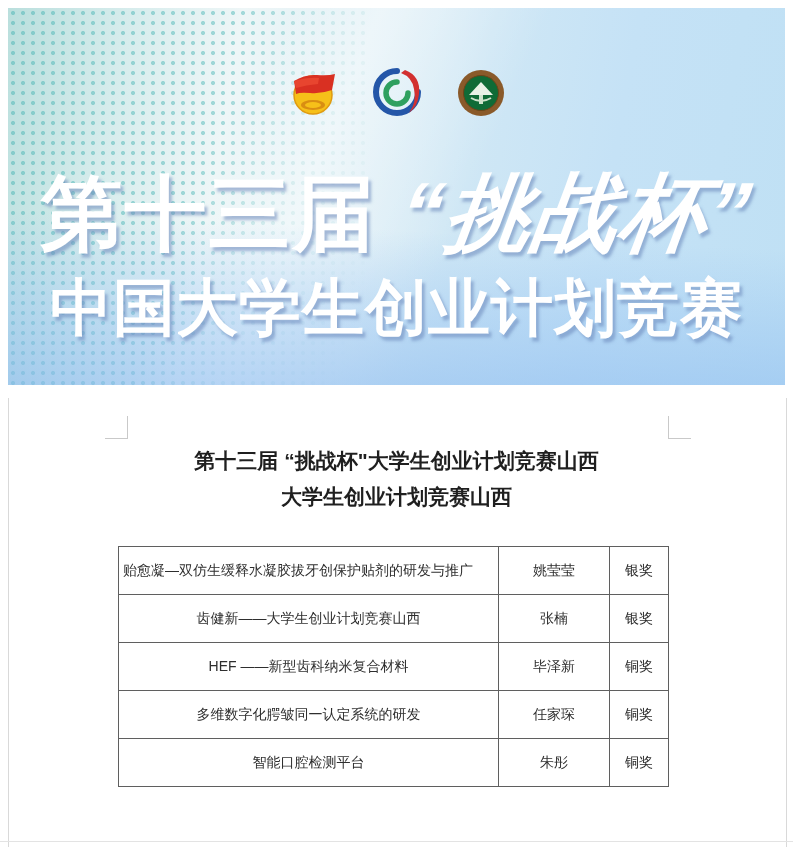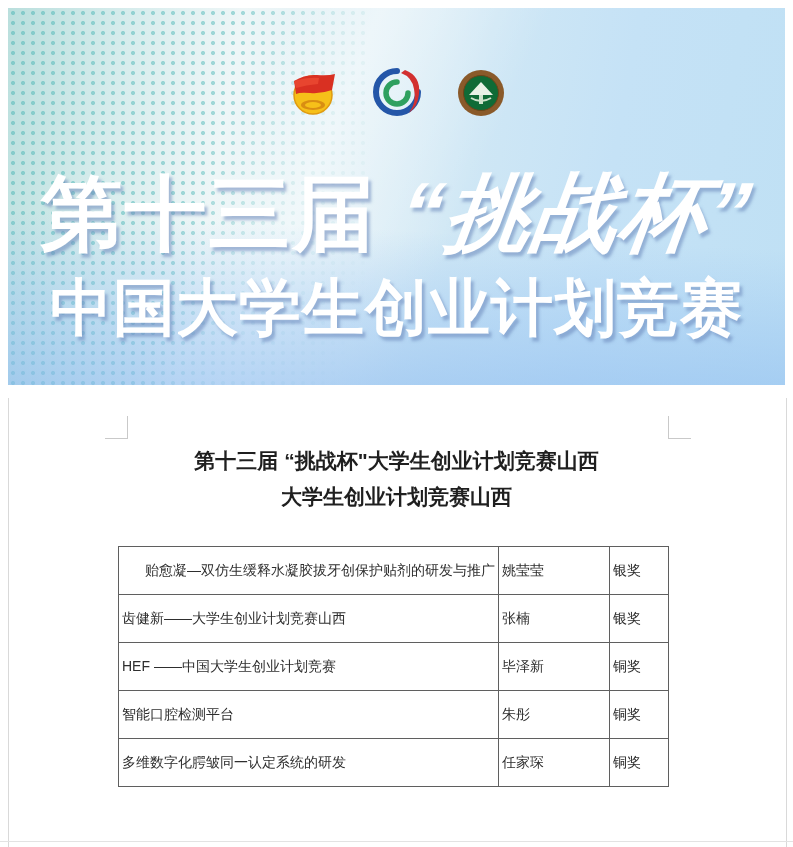--- a/index.html
+++ b/index.html
@@ -51,27 +51,27 @@
     position:absolute;left:0;top:443px;width:793px;text-align:center;
     color:#1f1f1f;font-weight:bold;font-size:21px;line-height:36px;
   }
   
   .award-table{
     position:absolute;left:118px;top:546px;width:550px;
     border-collapse:collapse;table-layout:fixed;
     font-size:14px;color:#2e2e2e;
   }
   .award-table td{
-    border:1px solid #5f5f5f;height:47px;text-align:left;vertical-align:middle;
+    border:1px solid #5f5f5f;height:47px;text-align:center;vertical-align:middle;
     padding:0 3px;overflow:hidden;
   }
   .award-table col.c-project{width:380px;}
   .award-table col.c-name{width:111px;}
   .award-table col.c-award{width:59px;}
-  .award-table td.left{text-align:right;padding-left:4px;letter-spacing:0;}
+  .award-table td.left{text-align:left;padding-left:4px;letter-spacing:0;}
 </style>
 </head>
 <body>
 
 <div class="banner">
   <div class="dots"></div>
   <div class="streak"></div>
   <div class="bottomband"></div>
 
   <div class="logo-row">
@@ -127,28 +127,28 @@
       <td class="left">贻愈凝—双仿生缓释水凝胶拔牙创保护贴剂的研发与推广</td>
       <td>姚莹莹</td>
       <td>银奖</td>
     </tr>
     <tr>
       <td>齿健新——大学生创业计划竞赛山西</td>
       <td>张楠</td>
       <td>银奖</td>
     </tr>
     <tr>
-      <td>HEF ——中国大学生创业计划竞赛</td>
+      <td>HEF ——新型齿科纳米复合材料</td>
       <td>毕泽新</td>
+      <td>铜奖</td>
+    </tr>
+    <tr>
+      <td>多维数字化腭皱同一认定系统的研发</td>
+      <td>任家琛</td>
       <td>铜奖</td>
     </tr>
     <tr>
       <td>智能口腔检测平台</td>
       <td>朱彤</td>
       <td>铜奖</td>
     </tr>
-    <tr>
-      <td>多维数字化腭皱同一认定系统的研发</td>
-      <td>任家琛</td>
-      <td>铜奖</td>
-    </tr>
   </tbody>
 </table>
 
 </body></html>

